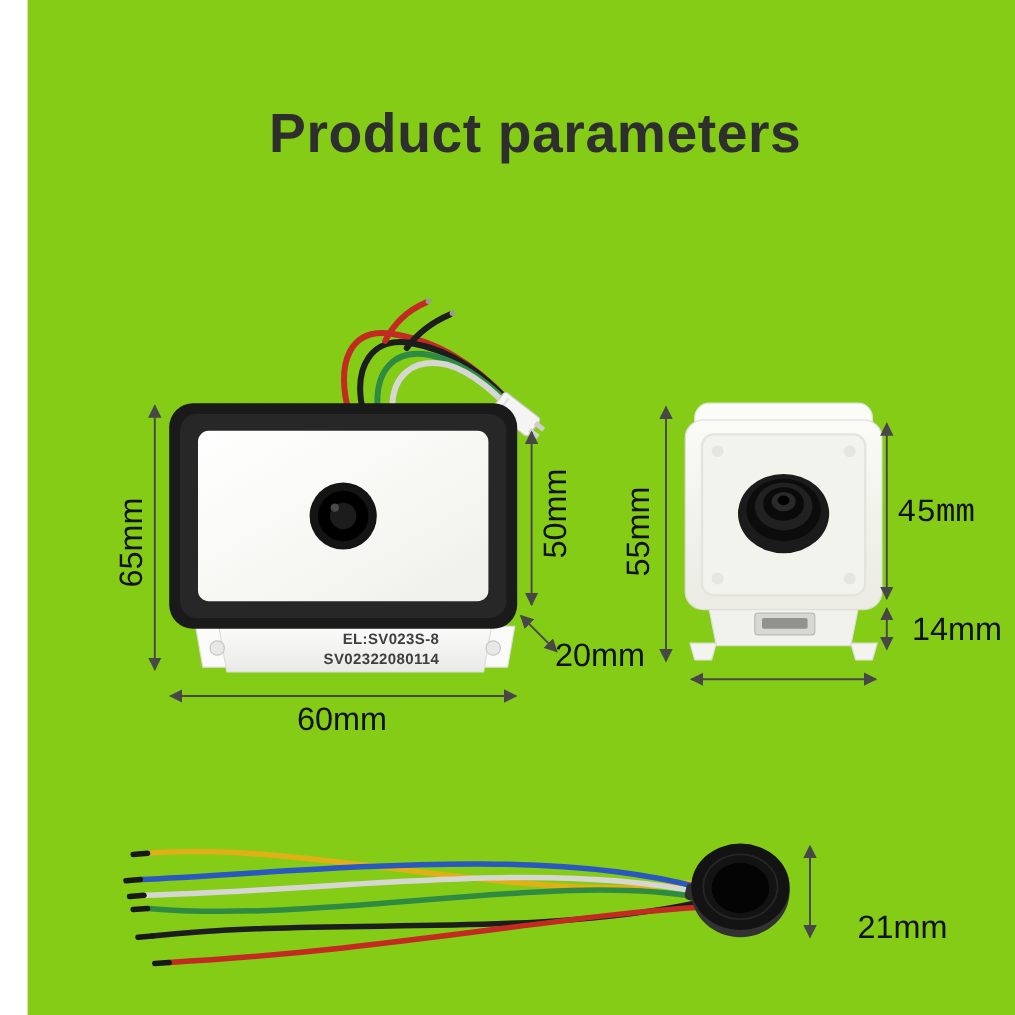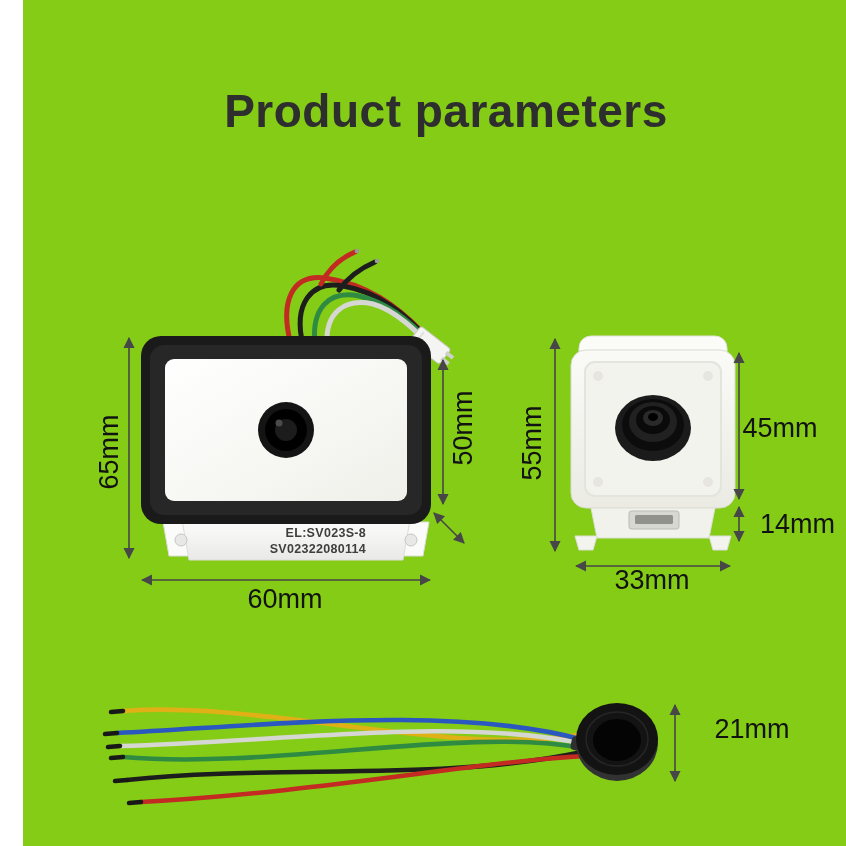--- a/index.html
+++ b/index.html
@@ -148,22 +148,22 @@
     </g>
   </svg>
 
   <div class="devlabel">
     <div>EL:SV023S-8</div>
     <div>SV02322080114</div>
   </div>
 
   <div class="dim rot" style="left:31px;  top:436px;">65mm</div>
   <div class="dim rot" style="left:385px; top:412px;">50mm</div>
+  <div class="dim" style="left:422px; top:530px;">20mm</div>
   <div class="dim" style="left:207px; top:583px;">60mm</div>
 
   <div class="dim rot" style="left:454px; top:427px;">55mm</div>
-  <div class="dim" style="left:702px; top:412px;">45mm</div>
+  <div class="dim" style="left:702px; top:412px;font-family:Liberation Mono, monospace;">45mm</div>
   <div class="dim" style="left:702px; top:508px;text-align:right;">14mm</div>
-  <div class="dim" style="left:574px; top:564px;">33mm</div>
 
-  <div class="dim" style="left:674px; top:713px;">21mm</div>
+  <div class="dim" style="left:674px; top:757px;">21mm</div>
 
 </div>
 
 </body></html>

